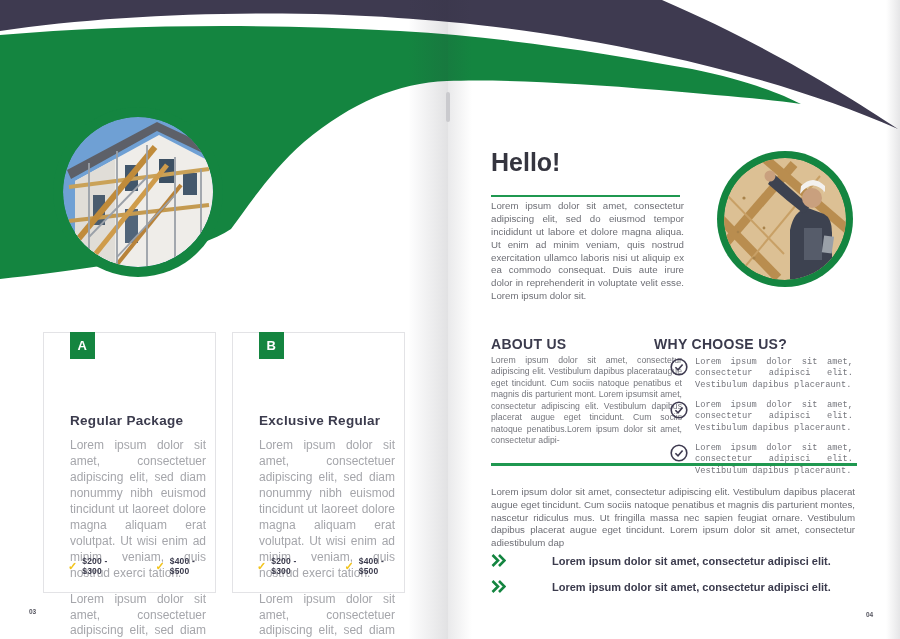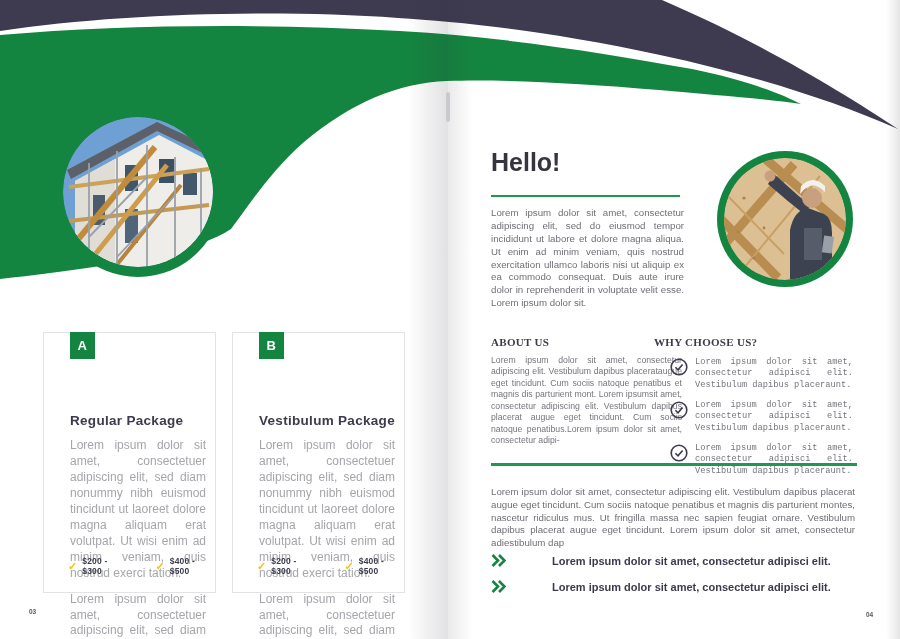--- a/index.html
+++ b/index.html
@@ -47,22 +47,22 @@
   .price{display:flex;align-items:center;gap:5px;}
   .check-yellow{color:#f2c41d;font-weight:bold;font-size:11px;line-height:1;}
   .price-label{font-size:8.5px;font-weight:bold;color:#3b3b4d;letter-spacing:.2px;}
 
   
   .abs{position:absolute;z-index:3;}
   .hello-title{left:491px;top:148px;font-size:25px;font-weight:bold;color:#35353f;}
   .rule{background:#1f9850;height:2px;}
   .rule-1{left:491px;top:195px;width:189px;}
   .rule-2{left:491px;top:463px;width:366px;height:3px;}
-  .hello-par{left:491px;top:207px;width:193px;font-size:9.7px;line-height:1.33;color:#6e6f76;text-align:justify;}
-  .section-h{font-size:11px;font-weight:bold;color:#3b3b4d;letter-spacing:.3px;font-family:Liberation Serif, serif;}
+  .hello-par{left:491px;top:200px;width:193px;font-size:9.7px;line-height:1.33;color:#6e6f76;text-align:justify;}
+  .section-h{font-size:14px;font-weight:bold;color:#3b3b4d;letter-spacing:.3px;}
   .about-h{left:491px;top:336px;}
   .about-par{left:491px;top:355px;width:191px;font-size:8.7px;line-height:1.32;color:#74757c;text-align:justify;}
   .why-h{left:654px;top:336px;}
   .why-list{left:670px;top:357px;width:184px;font-family:Liberation Mono, monospace;}
   .why-item{display:flex;gap:7px;margin-bottom:9px;align-items:flex-start;}
   .why-item svg{flex:0 0 auto;margin-top:1px;}
   .why-text{font-size:8.7px;line-height:1.3;color:#74757c;text-align:justify;width:158px;}
   .bottom-par{left:491px;top:486px;width:364px;font-size:9.7px;line-height:1.32;color:#6e6f76;text-align:justify;}
   .bullet-row{left:491px;display:flex;align-items:center;gap:9px;}
   .bullet-1{top:554px;}
@@ -178,21 +178,21 @@
       </div>
       <div class="price">
         <span class="check-yellow">✓</span>
         <span class="price-label">$400 - $500</span>
       </div>
     </div>
   </section>
 
   <section class="card card-b">
     <div class="badge">B</div>
-    <h3 class="card-title">Vestibulum Package</h3>
+    <h3 class="card-title">Exclusive Regular</h3>
     <p class="card-text">Lorem ipsum dolor sit amet, consectetuer adipiscing elit, sed diam nonummy nibh euismod tincidunt ut laoreet dolore magna aliquam erat volutpat. Ut wisi enim ad minim veniam, quis nostrud exerci tation.</p>
     <p class="card-text">Lorem ipsum dolor sit amet, consectetuer adipiscing elit, sed diam nonummy nibh euismod tincidunt ut laoreet dolore magna aliquam erat volutpat. Ut wisi enim ad minim veniam, quis nostrud exerci tation.</p>
     <div class="prices">
       <div class="price">
         <span class="check-yellow">✓</span>
         <span class="price-label">$200 - $300</span>
       </div>
       <div class="price">
         <span class="check-yellow">✓</span>
         <span class="price-label">$400 - $500</span>

